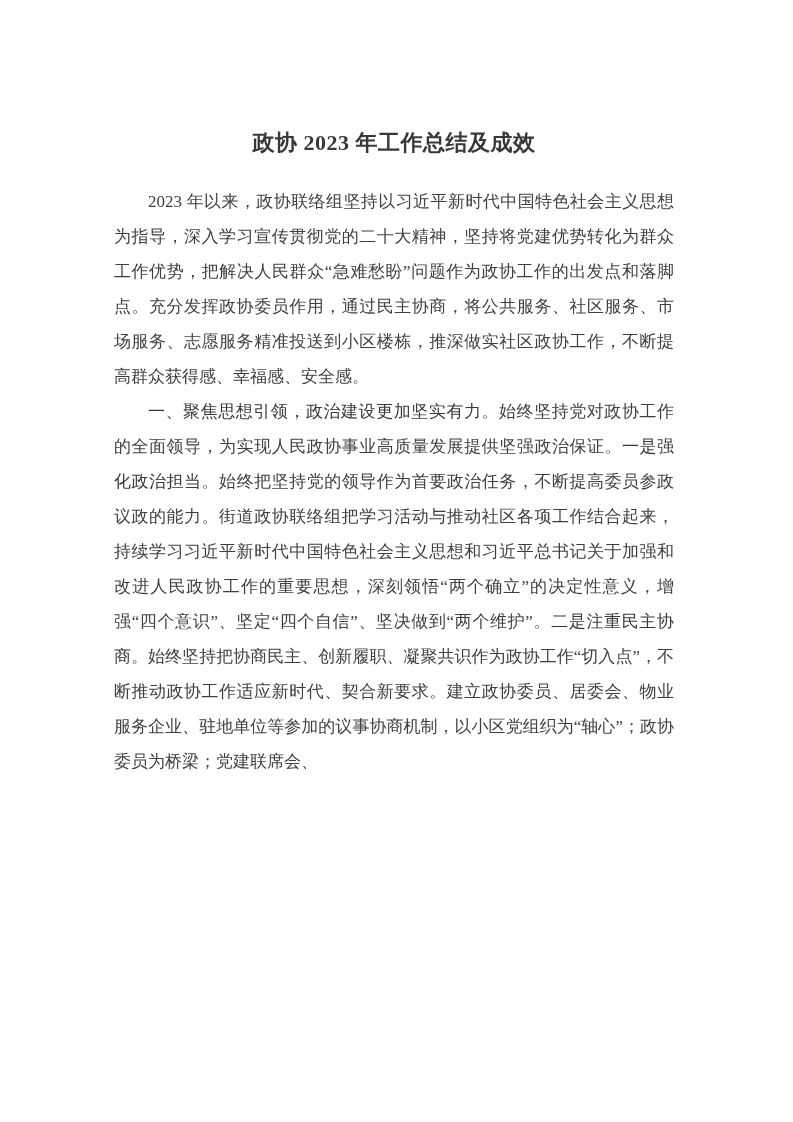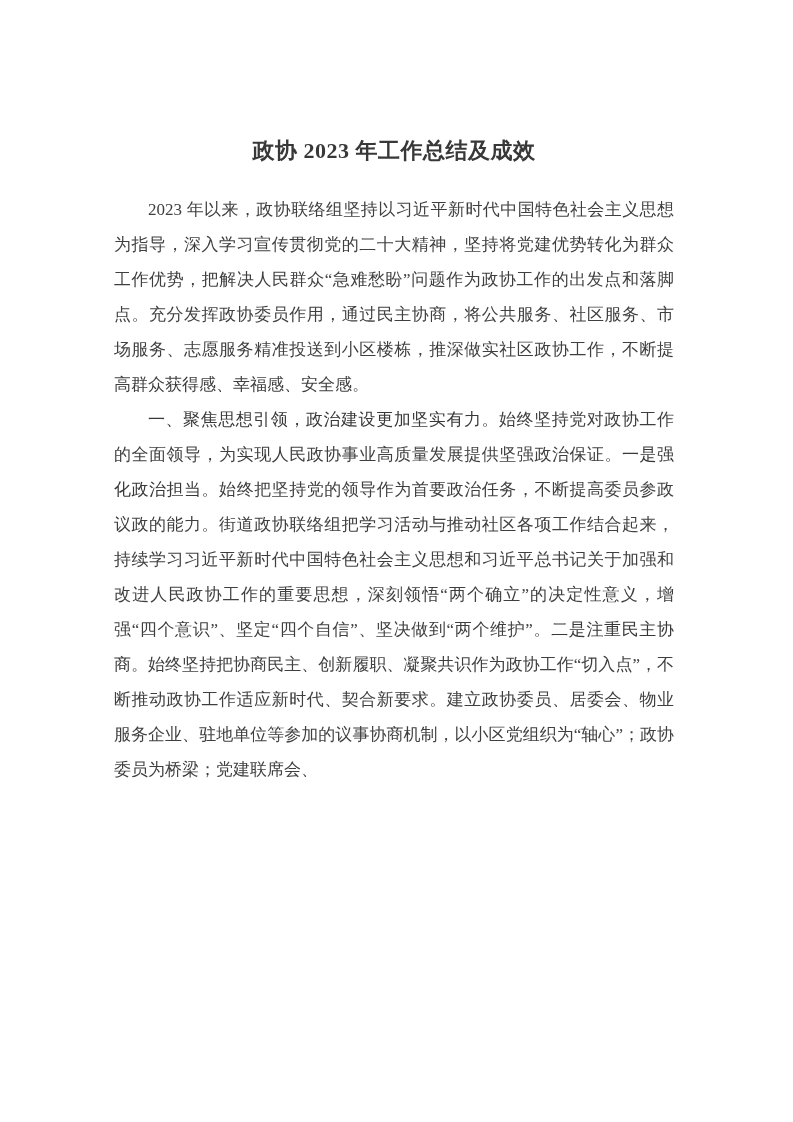--- a/index.html
+++ b/index.html
@@ -4,21 +4,21 @@
 <style>
   html, body {
     margin: 0;
     padding: 0;
     background: #ffffff;
   }
   .page {
     position: relative;
     width: 793px;
     height: 904px;
-    margin: 16px auto;
+    margin: 8px auto;
     background: var(--page-bg, #ffffff);
     box-sizing: border-box;
     padding: 113px 119px 4px 114px;
     font-family: "Liberation Serif", "DejaVu Serif", serif;
     color: var(--text-color, #3f3f3f);
     overflow: hidden;
   }
   .doc-title {
     font-size: 22px;
     font-weight: 700;

